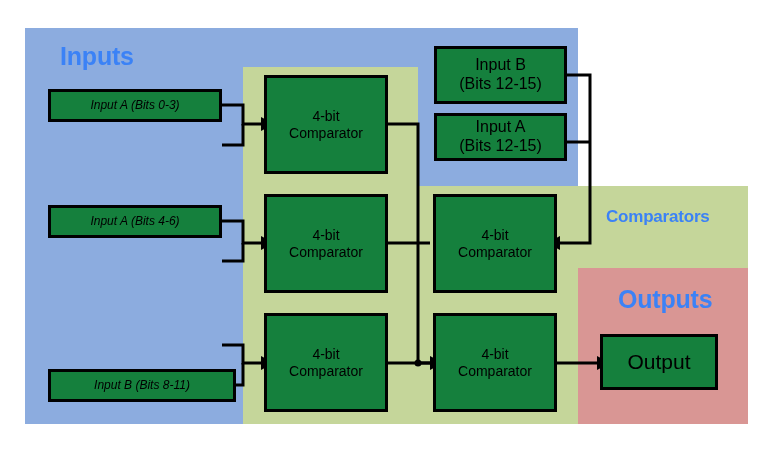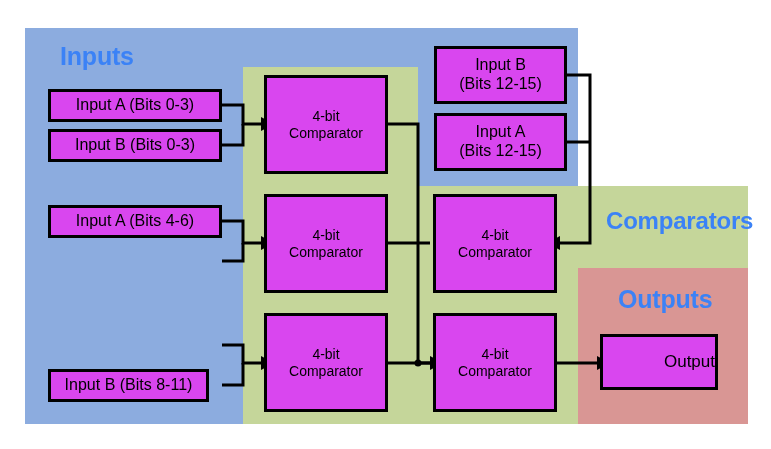--- a/index.html
+++ b/index.html
@@ -25,36 +25,36 @@
   }
   .region-label {
     position: absolute;
     font-weight: bold;
     color: #3b82f6;
     white-space: nowrap;
     letter-spacing: -0.2px;
   }
   .node {
     position: absolute;
-    background: #d946ef;
+    background: #15803d;
     border: 3px solid #000000;
     box-sizing: border-box;
     display: flex;
     align-items: center;
     justify-content: center;
     text-align: center;
     color: #000000;
     line-height: 1.18;
     z-index: 5;
   }
   .node span { display: block; }
-  .io-box { font-size: 16px; }
+  .io-box { font-size: 12px; font-style: italic; }
   .io-box-2l { font-size: 16px; }
   .cmp-box { font-size: 14px; }
-  .out-box { font-size: 17px; justify-content: flex-end; }
+  .out-box { font-size: 21px; }
   svg.wires {
     position: absolute;
     left: 0; top: 0;
     width: 771px;
     height: 449px;
     z-index: 3;
     pointer-events: none;
   }
 </style>
 </head>
@@ -87,42 +87,37 @@
       <polygon points="261,356 274,363 261,370" fill="#000000"></polygon>
       <polygon points="560,236 547,243 560,250" fill="#000000"></polygon>
       <polygon points="430,356 443,363 430,370" fill="#000000"></polygon>
       <polygon points="597,356 610,363 597,370" fill="#000000"></polygon>
     </svg>
     <div class="node io-box" style="left: 48px; top: 89px; width: 174px; height: 33px;">
       <div>
         <span>Input A (Bits 0-3)</span>
       </div>
     </div>
-    <div class="node io-box" style="left: 48px; top: 129px; width: 174px; height: 33px;">
-      <div>
-        <span>Input B (Bits 0-3)</span>
-      </div>
-    </div>
     <div class="node io-box" style="left: 48px; top: 205px; width: 174px; height: 33px;">
       <div>
         <span>Input A (Bits 4-6)</span>
       </div>
     </div>
-    <div class="node io-box" style="left: 48px; top: 369px; width: 161px; height: 33px;">
+    <div class="node io-box" style="left: 48px; top: 369px; width: 188px; height: 33px;">
       <div>
         <span>Input B (Bits 8-11)</span>
       </div>
     </div>
     <div class="node io-box-2l" style="left: 434px; top: 46px; width: 133px; height: 58px;">
       <div>
         <span>Input B</span>
         <span>(Bits 12-15)</span>
       </div>
     </div>
-    <div class="node io-box-2l" style="left: 434px; top: 113px; width: 133px; height: 58px;">
+    <div class="node io-box-2l" style="left: 434px; top: 113px; width: 133px; height: 48px;">
       <div>
         <span>Input A</span>
         <span>(Bits 12-15)</span>
       </div>
     </div>
     <div class="node cmp-box" style="left: 264px; top: 75px; width: 124px; height: 99px;">
       <div>
         <span>4-bit</span>
         <span>Comparator</span>
       </div>
@@ -150,15 +145,15 @@
         <span>4-bit</span>
         <span>Comparator</span>
       </div>
     </div>
     <div class="node out-box" style="left: 600px; top: 334px; width: 118px; height: 56px;">
       <div>
         <span>Output</span>
       </div>
     </div>
     <div class="region-label" style="left: 60px; top: 42px; font-size: 25px; z-index: 6;">Inputs</div>
-    <div class="region-label" style="left: 606px; top: 207px; font-size: 24px; z-index: 6;">Comparators</div>
+    <div class="region-label" style="left: 606px; top: 207px; font-size: 17px; z-index: 6;">Comparators</div>
     <div class="region-label" style="left: 618px; top: 285px; font-size: 25px; z-index: 6;">Outputs</div>
   </div>
 
 </body></html>

